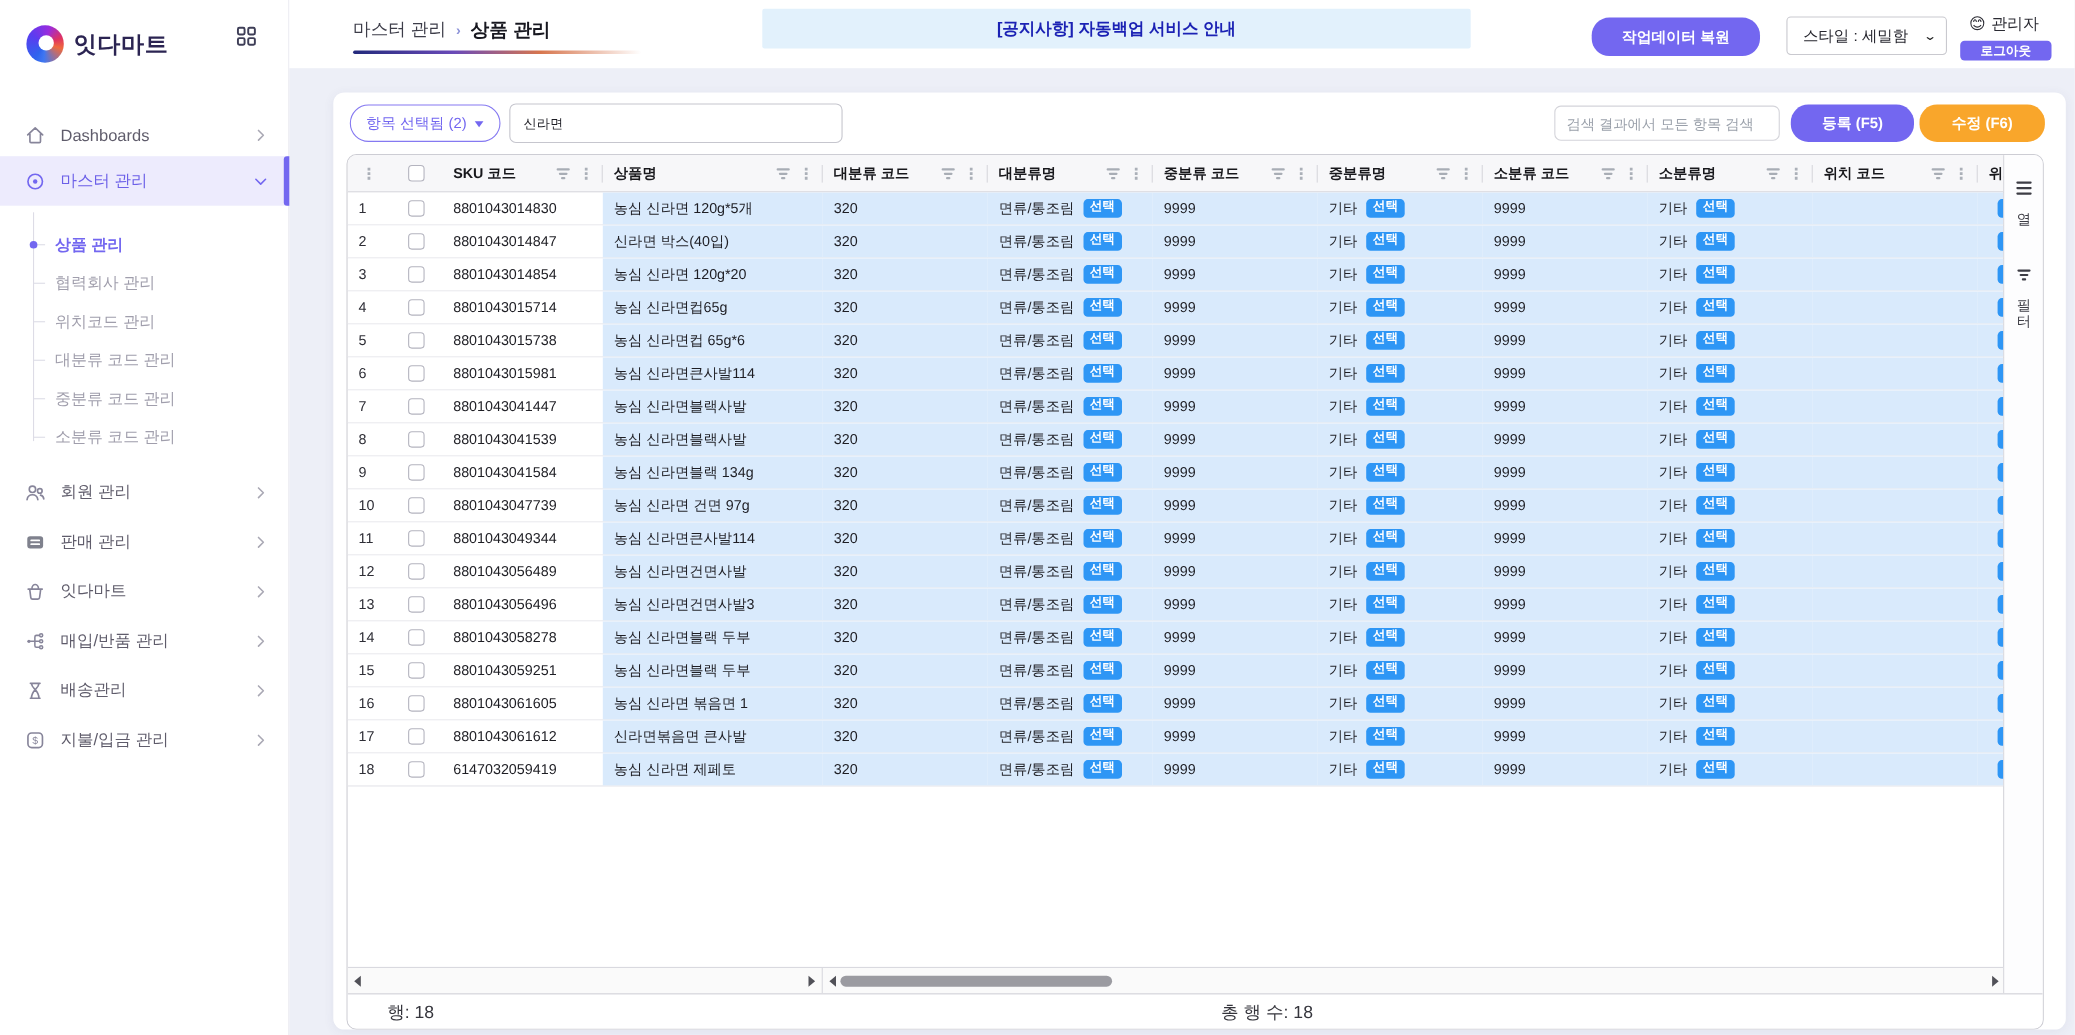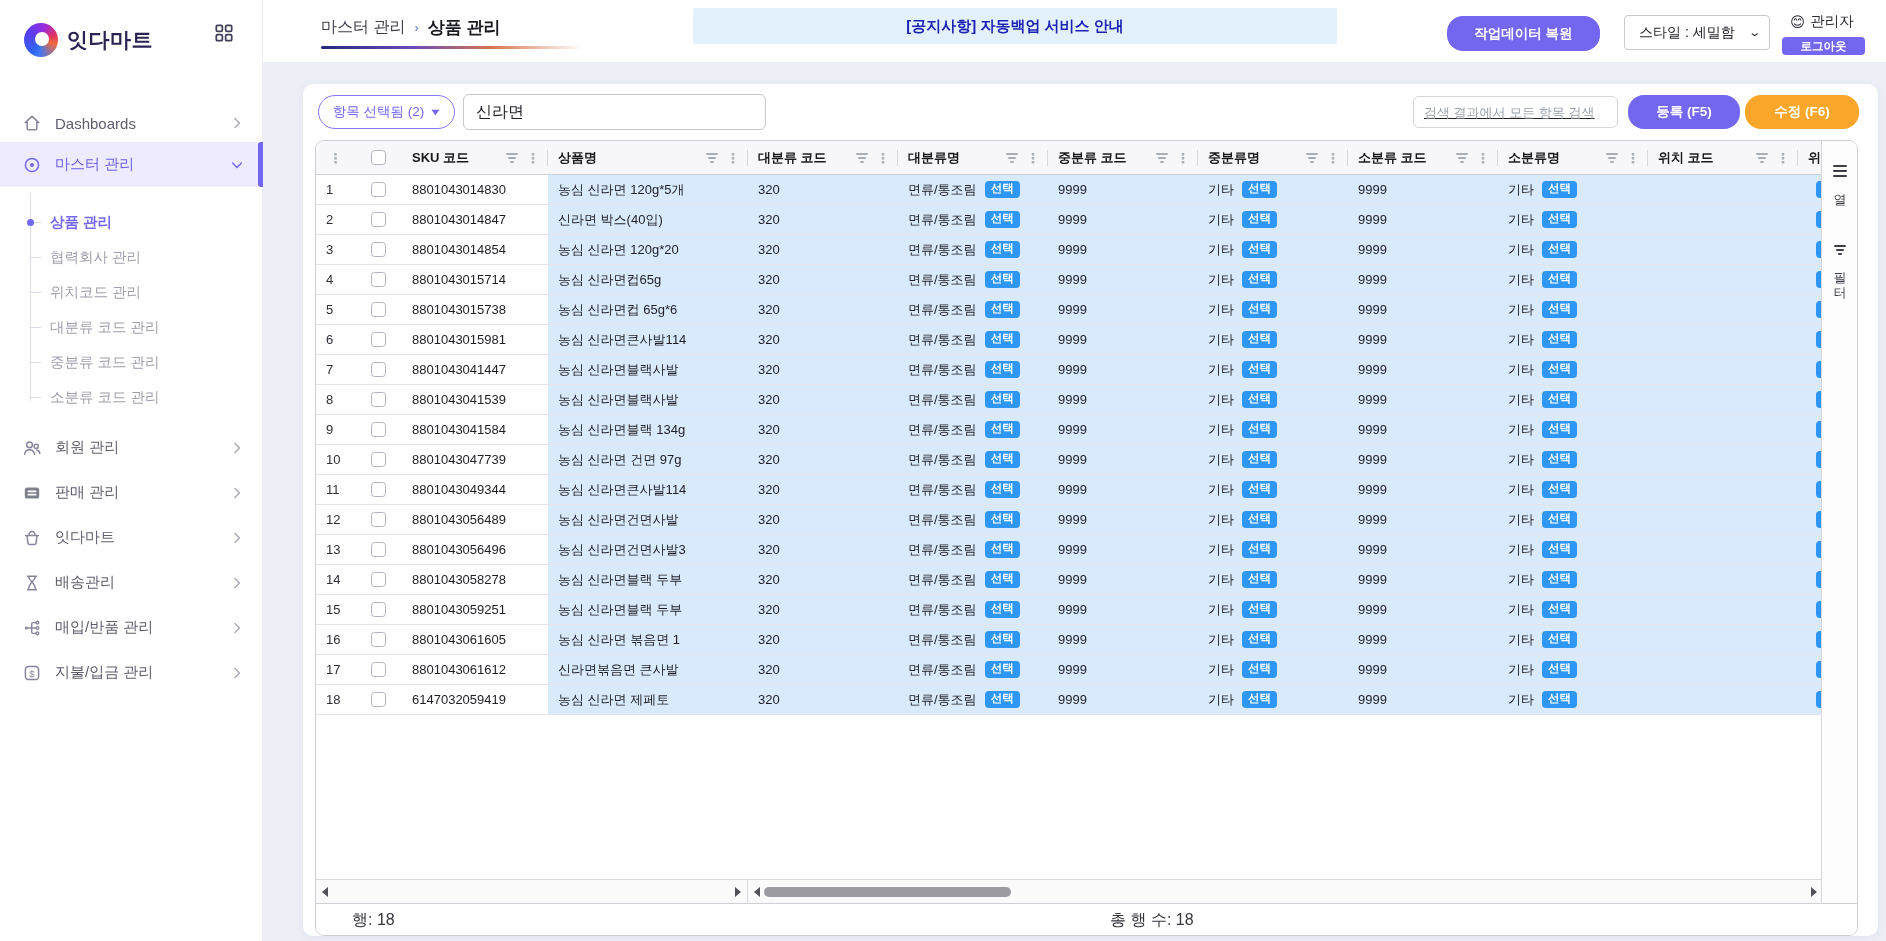--- a/index.html
+++ b/index.html
@@ -55,23 +55,23 @@
   .m-block .m-item { height:45px; }
 
   
   .card { position:absolute; left:303px; top:84px; width:1575px; height:852px; background:#fff; border-radius:10px;
     box-shadow:0 2px 10px rgba(70,70,120,.07); }
   .filter-chip { position:absolute; left:15px; top:11px; width:137px; height:34px; border:1.5px solid #8579f1;
     border-radius:17px; display:flex; align-items:center; justify-content:center; gap:7px; color:#7367f0;
     font-size:13.5px; background:#fff; cursor:pointer; }
   .filter-chip .chip-caret { font-size:9px; transform:scaleX(1.5); }
   .search-input { position:absolute; left:160px; top:10px; width:303px; height:36px; border:1px solid #c6c6ce;
-    border-radius:6px; padding:0 12px; font-size:16px; color:#1d1d24; font-family:inherit; }
+    border-radius:6px; padding:0 12px; font-size:12px; color:#1d1d24; font-family:inherit; }
   .result-input { position:absolute; left:1110px; top:12px; width:205px; height:32px; border:1px solid #d4d4da;
-    border-radius:6px; padding:0 10px; font-size:13px; color:#222; font-family:inherit;text-decoration:underline; }
+    border-radius:6px; padding:0 10px; font-size:13px; color:#222; font-family:inherit; }
   .result-input::placeholder { color:#9aa0aa; }
   .register-btn { position:absolute; left:1325px; top:11px; width:112px; height:34px; background:#7367f0; font-size:13.5px; }
   .edit-btn { position:absolute; left:1442px; top:11px; width:114px; height:34px; background:#f9a62b; font-size:13.5px; }
 
   
   .grid-outer { position:absolute; left:12px; top:56px; width:1543px; height:796px; border:1px solid #cdcdd4;
     border-radius:9px; background:#fff; overflow:hidden; }
   .grid-main { position:absolute; left:0; top:0; width:100%; height:762px; display:flex; }
   .grid-viewport { width:1507px; height:762px; overflow:hidden; position:relative; }
   .grid-header-row { display:flex; height:34px; background:#f7f7f9; border-bottom:1px solid #cfcfd6; width:1632px; }
@@ -222,44 +222,44 @@
           <span class="mi-chev">
             <svg viewBox="0 0 20 20" width="16" height="16" fill="none" stroke="currentColor" stroke-width="1.8" stroke-linecap="round" stroke-linejoin="round">
               <path d="M7.5 4.5 13 10l-5.5 5.5"></path>
             </svg>
           </span>
         </div>
       </div>
       <div class="m-block">
         <div class="m-item">
           <span class="mi-icon">
-            <svg viewBox="0 0 20 20" width="20" height="20" fill="none" stroke="currentColor" stroke-width="1.5" stroke-linecap="round">
-              <path d="M5.6 3.2h8.8M5.6 16.8h8.8M6.6 3.2c0 5.4 6.8 5.6 6.8 13.6M13.4 3.2c0 5.4-6.8 5.6-6.8 13.6"></path>
-            </svg>
-          </span>
-          <span class="mi-label">배송관리</span>
-          <span class="mi-chev">
-            <svg viewBox="0 0 20 20" width="16" height="16" fill="none" stroke="currentColor" stroke-width="1.8" stroke-linecap="round" stroke-linejoin="round">
-              <path d="M7.5 4.5 13 10l-5.5 5.5"></path>
-            </svg>
-          </span>
-        </div>
-      </div>
-      <div class="m-block">
-        <div class="m-item">
-          <span class="mi-icon">
             <svg viewBox="0 0 20 20" width="20" height="20" fill="none" stroke="currentColor" stroke-width="1.4" stroke-linecap="round">
               <circle cx="4.3" cy="10" r="1.5" fill="currentColor" stroke="none"></circle>
               <circle cx="15.4" cy="4.6" r="1.4"></circle>
               <circle cx="15.4" cy="10" r="1.4"></circle>
               <circle cx="15.4" cy="15.4" r="1.4"></circle>
               <path d="M5.8 10h7.8M9.7 10V6c0-.9.5-1.4 1.4-1.4h2.5M9.7 10v4c0 .9.5 1.4 1.4 1.4h2.5"></path>
             </svg>
           </span>
           <span class="mi-label">매입/반품 관리</span>
+          <span class="mi-chev">
+            <svg viewBox="0 0 20 20" width="16" height="16" fill="none" stroke="currentColor" stroke-width="1.8" stroke-linecap="round" stroke-linejoin="round">
+              <path d="M7.5 4.5 13 10l-5.5 5.5"></path>
+            </svg>
+          </span>
+        </div>
+      </div>
+      <div class="m-block">
+        <div class="m-item">
+          <span class="mi-icon">
+            <svg viewBox="0 0 20 20" width="20" height="20" fill="none" stroke="currentColor" stroke-width="1.5" stroke-linecap="round">
+              <path d="M5.6 3.2h8.8M5.6 16.8h8.8M6.6 3.2c0 5.4 6.8 5.6 6.8 13.6M13.4 3.2c0 5.4-6.8 5.6-6.8 13.6"></path>
+            </svg>
+          </span>
+          <span class="mi-label">배송관리</span>
           <span class="mi-chev">
             <svg viewBox="0 0 20 20" width="16" height="16" fill="none" stroke="currentColor" stroke-width="1.8" stroke-linecap="round" stroke-linejoin="round">
               <path d="M7.5 4.5 13 10l-5.5 5.5"></path>
             </svg>
           </span>
         </div>
       </div>
       <div class="m-block">
         <div class="m-item">
           <span class="mi-icon">

